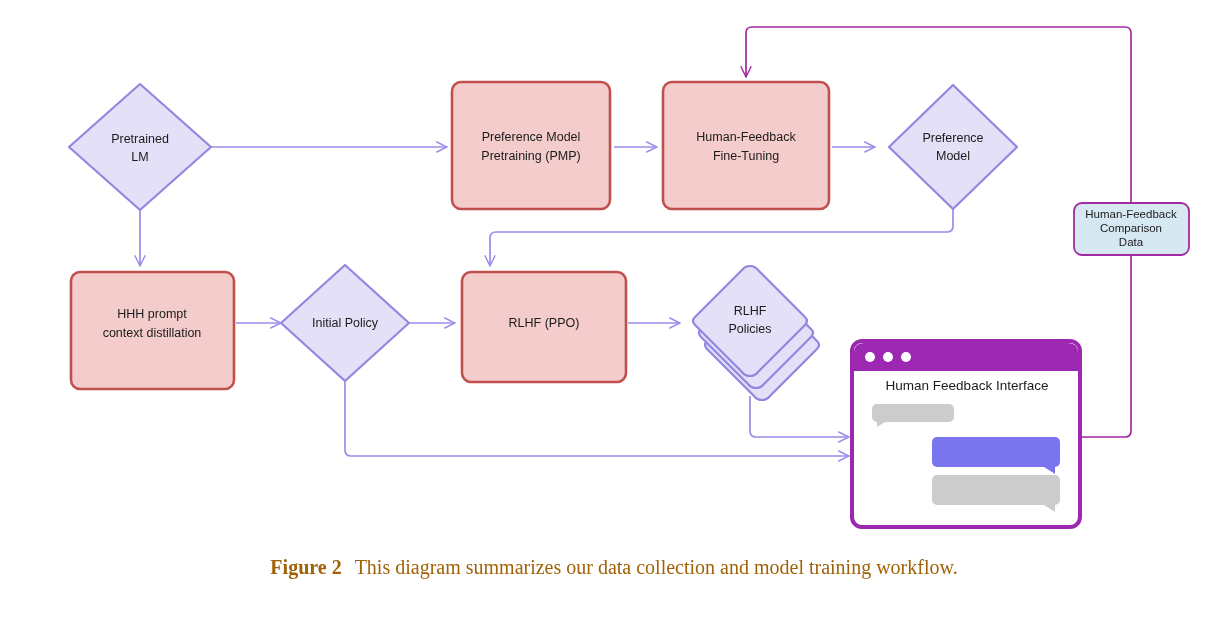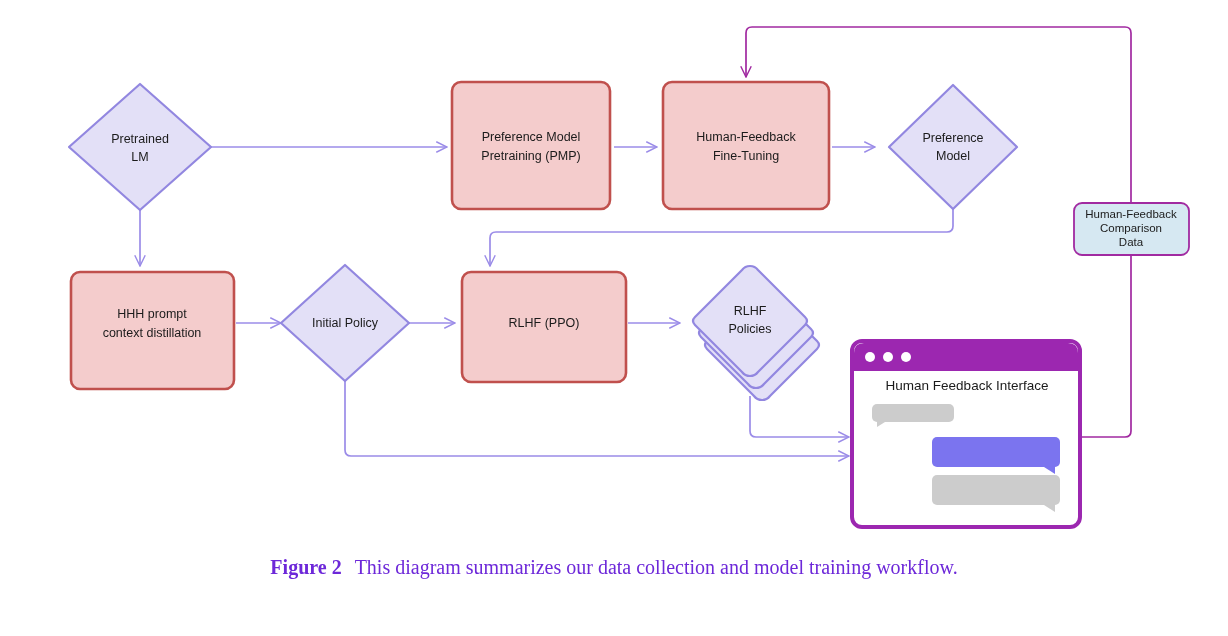--- a/index.html
+++ b/index.html
@@ -42,21 +42,21 @@
     text-anchor: middle;
   }
   .caption {
     position: absolute;
     left: 0;
     top: 556px;
     width: 1228px;
     text-align: center;
     font-family: "Liberation Serif", serif;
     font-size: 20px;
-    color: #6d28d9;
+    color: #a16207;
   }
   .caption .cap-label {
     font-weight: bold;
     margin-right: 13px;
   }
 </style>
 </head>
 <body>
 
 <div id="stage">

